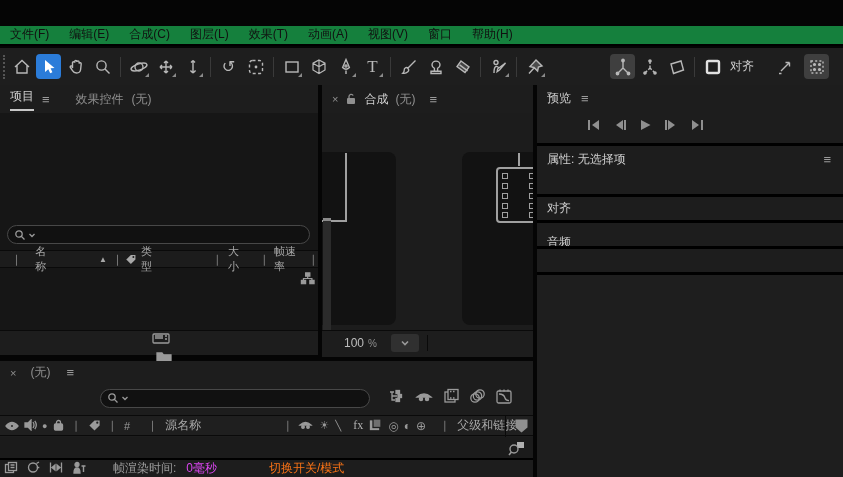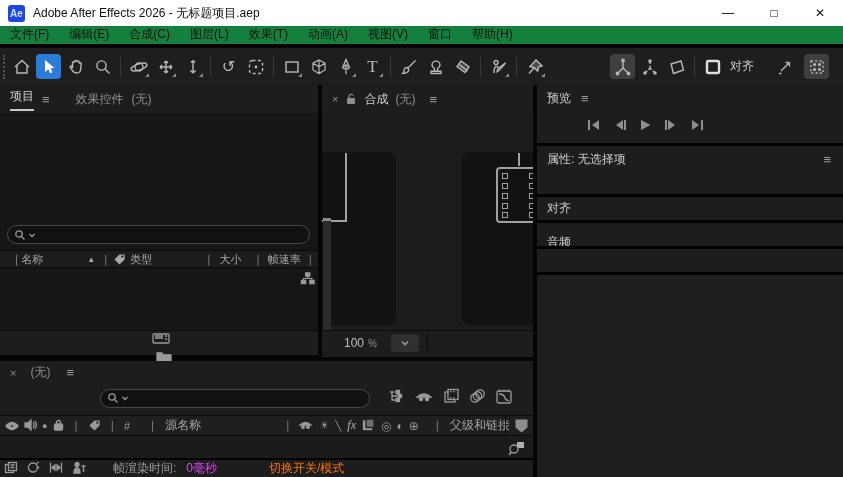--- a/index.html
+++ b/index.html
@@ -44,29 +44,20 @@
   .mini svg { stroke:#9a9a9a; fill:none; stroke-width:1.3; }
 
   
   .tr-ic svg { fill:#8f8f8f; stroke:none; }
 </style>
 </head>
 <body>
 
 <div id="app">
 
-  <div class="abs" id="titlebar">
-    <div id="ae-logo">Ae</div>
-    <div id="win-title">Adobe After Effects 2026 - 无标题项目.aep</div>
-    <div id="win-controls">
-      <div class="winbtn">—</div>
-      <div class="winbtn">□</div>
-      <div class="winbtn">✕</div>
-    </div>
-  </div>
 
   <div class="abs" id="menubar">
     <span class="menu-item">文件(F)</span>
     <span class="menu-item">编辑(E)</span>
     <span class="menu-item">合成(C)</span>
     <span class="menu-item">图层(L)</span>
     <span class="menu-item">效果(T)</span>
     <span class="menu-item">动画(A)</span>
     <span class="menu-item">视图(V)</span>
     <span class="menu-item">窗口</span>
@@ -230,21 +221,21 @@
           <circle cx="5" cy="5" r="3.2"></circle>
           <path d="M7.4 7.4 L10.5 10.5"></path>
         </svg>
       <svg width="8" height="8" viewBox="0 0 8 8" style="margin-left:2px;">
           <path d="M1.5 3 L4 5.5 L6.5 3"></path>
         </svg>
     </div>
 
     <div class="abs row" style="left:0;top:165px;width:318px;height:18px;background:#1c1c1c;border-top:1px solid #0a0a0a;border-bottom:1px solid #0a0a0a;">
       <span class="tick" style="margin-left:12px;">❘</span>
-      <span class="colname" style="margin-left:0;">名称</span>
+      <span class="colname" style="margin-left:14px;">名称</span>
       <span style="margin-left:44px;color:#a8a8a8;font-size:8px;">▲</span>
       <span class="tick" style="margin-left:6px;">❘</span>
       <svg width="13" height="13" viewBox="0 0 14 14" style="margin-left:3px;">
           <path d="M1.5 7 L7 1.5 H12.5 V7 L7 12.5 Z" fill="#a8a8a8"></path>
           <circle cx="10" cy="4" r="1.2" fill="#1c1c1c"></circle>
         </svg>
       <span class="colname" style="margin-left:4px;">类型</span>
       <span class="tick" style="margin-left:52px;">❘</span>
       <span class="colname" style="margin-left:6px;">大小</span>
       <span class="tick" style="margin-left:12px;">❘</span>
@@ -499,21 +490,21 @@
       <span class="tick" style="margin-left:82px;">❘</span>
       <div class="mini" style="margin-left:6px;">
         <svg width="15" height="13" viewBox="0 0 15 13">
             <path d="M2 7 q5.5-5 11 0 Z" fill="#9a9a9a"></path>
             <circle cx="5" cy="9" r="1.3" fill="#9a9a9a"></circle>
             <circle cx="10" cy="9" r="1.3" fill="#9a9a9a"></circle>
           </svg>
       </div>
       <span style="margin-left:6px;color:#9a9a9a;font-size:11px;">☀</span>
       <span style="margin-left:6px;color:#9a9a9a;font-size:10px;">╲</span>
-      <span style="margin-left:6px;color:#b0b0b0;font-size:12px;font-style:italic;font-family:'Liberation Serif',serif;">fx</span>
+      <span style="margin-left:12px;color:#b0b0b0;font-size:12px;font-family:'Liberation Serif',serif;">fx</span>
       <div class="mini" style="margin-left:6px;">
         <svg width="13" height="13" viewBox="0 0 13 13">
             <rect x="1.5" y="3" width="8" height="8.5" fill="#9a9a9a"></rect>
             <rect x="4" y="1" width="8" height="8.5" fill="#6f6f6f" stroke="#1f1f1f"></rect>
           </svg>
       </div>
       <span style="margin-left:6px;color:#9a9a9a;font-size:12px;">◎</span>
       <span style="margin-left:5px;color:#9a9a9a;font-size:12px;">◐</span>
       <span style="margin-left:5px;color:#9a9a9a;font-size:12px;">⊕</span>
       <span class="tick" style="margin-left:14px;">❘</span>

